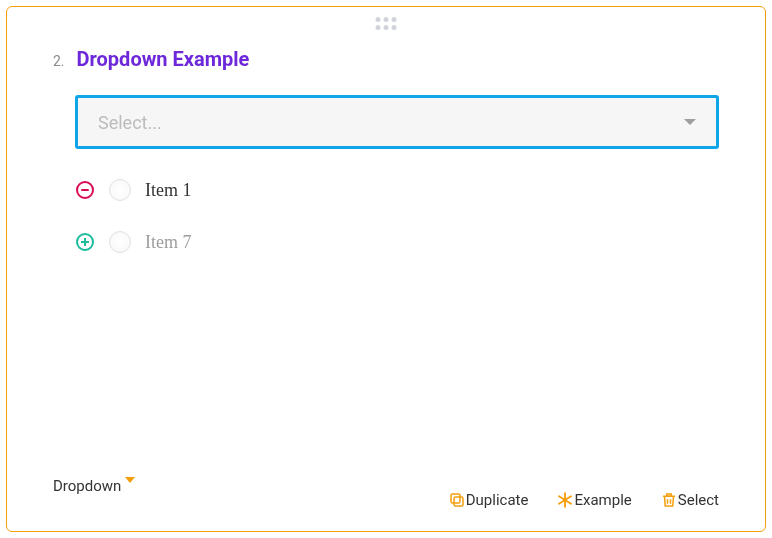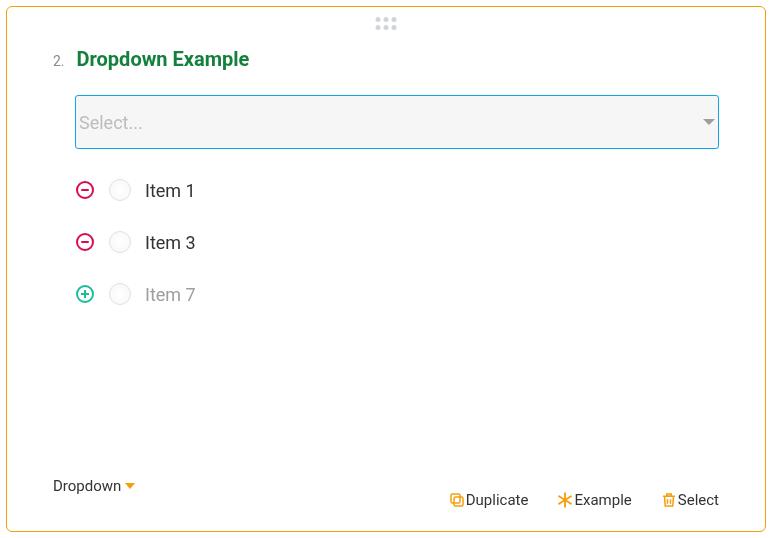--- a/index.html
+++ b/index.html
@@ -38,36 +38,36 @@
     display: flex;
     align-items: baseline;
     padding: 40px 46px 0 46px;
     gap: 12px;
   }
   .qnum {
     color: #8b8b8b;
     font-size: 14px;
   }
   .qtitle {
-    color: #15803d;
+    color: #6d28d9;
     font-size: 20px;
     font-weight: 700;
   }
   .select-wrap {
     margin: 24px 46px 0 68px;
   }
   .select {
     height: 54px;
     background: #f6f6f6;
-    border: 1px solid #0ea5e9;
+    border: 3px solid #0ea5e9;
     border-radius: 3px;
     display: flex;
     align-items: center;
     justify-content: space-between;
-    padding: 0 3px;
+    padding: 0 20px;
     cursor: pointer;
   }
   .select-placeholder {
     color: #bcbcbc;
     font-size: 18px;
   }
   .caret {
     width: 0;
     height: 0;
     border-left: 6px solid transparent;
@@ -112,36 +112,37 @@
     content: ""; position: absolute; width: 2.2px; height: 8px; background: #1abc9c;
   }
   .radio-dot {
     width: 22px; height: 22px; border: 1px solid #e2e2e2; border-radius: 50%;
     background: radial-gradient(#fff, #f6f6f6);
     flex-shrink: 0;
   }
   .opt-label {
     font-size: 18px;
     color: #333;
+    font-family: Liberation Serif, serif;
   }
   .opt-label.muted {
     color: #9e9e9e;
   }
   .footer {
     position: absolute;
     bottom: 22px;
     left: 46px;
     right: 46px;
     display: flex;
     align-items: center;
     justify-content: space-between;
   }
   .type-select {
     display: flex;
-    align-items: center;
+    align-items: flex-start;
     gap: 4px;
     cursor: pointer;
     color: #333;
     font-size: 15px;
   }
   .type-select .caret-sm {
     width: 0; height: 0;
     border-left: 5px solid transparent;
     border-right: 5px solid transparent;
     border-top: 6px solid #f59e0b;
@@ -191,27 +192,20 @@
 
     <div class="opt-row">
       <div class="icon-btn">
           <div class="remove-circle"></div>
         </div>
       <div class="radio-dot"></div>
       <span class="opt-label">Item 1</span>
     </div>
 
 
-    <div class="opt-row">
-      <div class="icon-btn">
-          <div class="remove-circle"></div>
-        </div>
-      <div class="radio-dot"></div>
-      <span class="opt-label">Item 3</span>
-    </div>
 
     <div class="opt-row">
       <div class="icon-btn">
           <div class="add-circle"></div>
         </div>
       <div class="radio-dot"></div>
       <span class="opt-label muted">Item 7</span>
     </div>
 
   </div>

